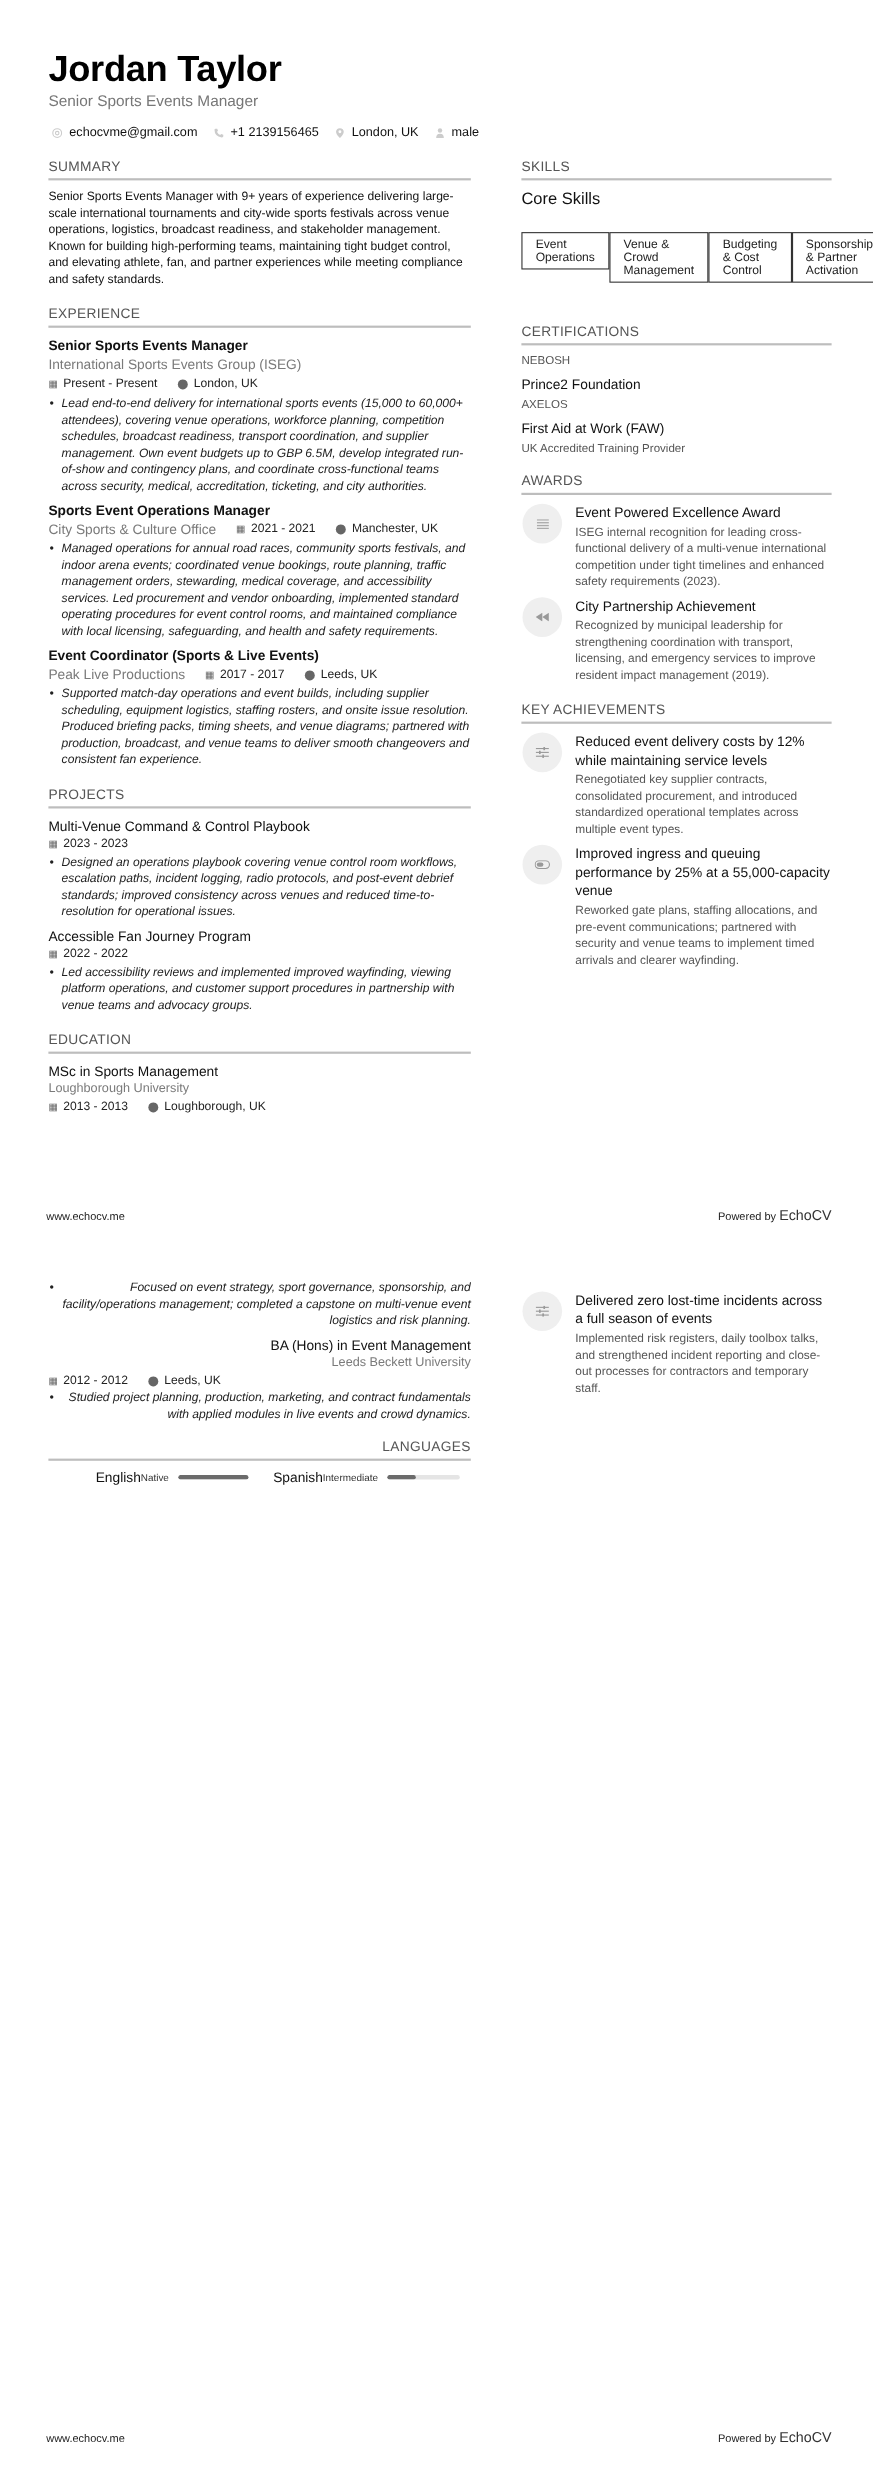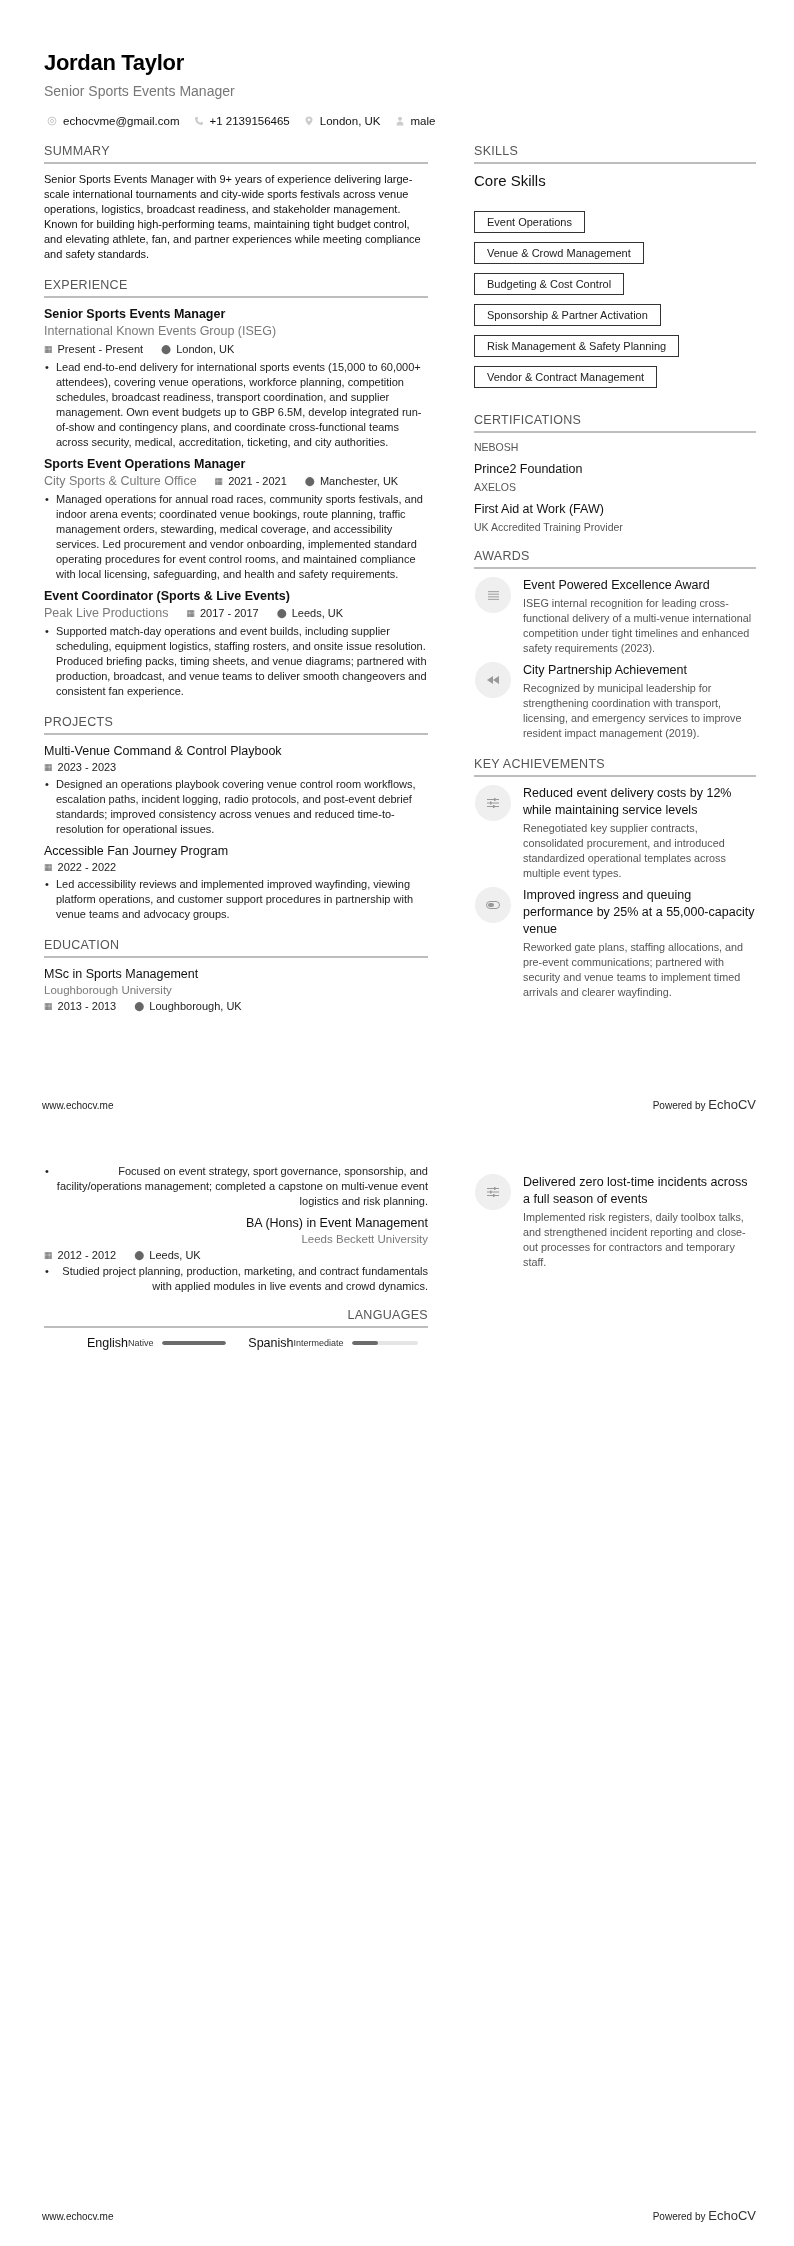--- a/index.html
+++ b/index.html
@@ -9,21 +9,21 @@
   .page { position: absolute; left: 0; width: 794px; }
   .page1 { top: 0; height: 1130px; }
   .page2 { top: 1130px; height: 1116px; }
 
   .footer { position: absolute; left: 42px; right: 38px; display: flex; justify-content: space-between; align-items: baseline; font-size: 10px; color: #222; }
   .footer .brand { font-size: 13px; color: #333; }
   .page1 .footer { top: 1097px; }
   .page2 .footer { top: 1078px; }
 
   .header { position: absolute; left: 44px; top: 44px; }
-  .name { font-size: 22px; font-weight: bold; letter-spacing: -0.3px; color: #000; line-height: 38px; }
+  .name { font-size: 33px; font-weight: bold; letter-spacing: -0.3px; color: #000; line-height: 38px; }
   .title { font-size: 14px; color: #777; margin-top: 0px; line-height: 18px; }
   .contacts { display: flex; gap: 14px; margin-top: 15px; font-size: 11.5px; color: #111; align-items: flex-end; padding-left: 3px; }
   .contact { display: flex; align-items: center; gap: 6px; }
   .cicon { width: 10px; height: 10px; display: inline-flex; align-items: center; justify-content: center; color: #c8c8c8; }
 
   .col-left { position: absolute; left: 44px; width: 384px; }
   .col-right { position: absolute; left: 474px; width: 282px; }
 
   .sec-title { font-size: 12.5px; color: #555; letter-spacing: 0.3px; padding-bottom: 3px; border-bottom: 2px solid #bdbdbd; margin-bottom: 8px; line-height: 15px; }
   .section { margin-bottom: 16px; }
@@ -31,27 +31,27 @@
   .summary-text { font-size: 11px; line-height: 15px; color: #111; }
 
   .entry { margin-bottom: 6px; }
   .e-title { font-size: 12.5px; font-weight: bold; color: #111; line-height: 17px; }
   .e-title.regular { font-weight: normal; }
   .e-org { font-size: 12.5px; color: #7a7a7a; line-height: 17px; }
   .e-meta { display: flex; gap: 18px; font-size: 11px; color: #222; align-items: center; line-height: 15px; margin: 2px 0 3px; }
   .e-row { display: flex; align-items: center; gap: 18px; }
   .meta-item { display: inline-flex; align-items: center; gap: 5px; }
   .micon { font-size: 9px; color: #666; }
-  .bullets { list-style: none; }
+  .bullets { list-style: none; font-style: italic; }
   .bullets li { position: relative; padding-left: 12px; font-size: 11px; line-height: 15px; color: #222; }
   .bullets li::before { content: "•"; position: absolute; left: 1px; top: 0; color: #222; }
 
   .skills-sub { font-size: 15px; color: #111; margin: 2px 0 6px; }
   .skill-tag { display: inline-block; border: 1px solid #333; padding: 4px 12px; font-size: 11px; color: #222; margin-bottom: 9px; }
-  .skill-wrap { display: flex; flex-direction: column; align-items: flex-start; margin-top: 22px; }
+  .skill-wrap { display: flex; flex-direction: row; align-items: flex-start; margin-top: 22px; }
 
   .cert { margin-bottom: 8px; }
   .cert-name { font-size: 12.5px; color: #111; line-height: 17px; }
   .cert-issuer { font-size: 10.5px; color: #555; margin-top: 3px; }
 
   .award { display: flex; gap: 12px; margin-bottom: 6px; }
   .aicon { width: 36px; height: 36px; border-radius: 50%; background: #efefef; flex: none; display: flex; align-items: center; justify-content: center; color: #999; font-size: 11px; margin-left: 1px; }
   .abody { flex: 1; }
   .a-title { font-size: 12.5px; color: #111; line-height: 17px; margin-bottom: 2px; }
   .a-desc { font-size: 10.8px; color: #555; line-height: 15px; }
@@ -114,21 +114,21 @@
     <div class="section">
       <div class="sec-title">SUMMARY</div>
       <div class="summary-text">Senior Sports Events Manager with 9+ years of experience delivering large-scale international tournaments and city-wide sports festivals across venue operations, logistics, broadcast readiness, and stakeholder management. Known for building high-performing teams, maintaining tight budget control, and elevating athlete, fan, and partner experiences while meeting compliance and safety standards.</div>
     </div>
 
     <div class="section">
       <div class="sec-title">EXPERIENCE</div>
 
       <div class="entry">
         <div class="e-title">Senior Sports Events Manager</div>
-        <div class="e-org">International Known Events Group (ISEG)</div>
+        <div class="e-org">International Sports Events Group (ISEG)</div>
         <div class="e-meta">
           <span class="meta-item">
               <span class="micon">▦</span>
               <span>Present - Present</span>
             </span>
           <span class="meta-item">
               <span class="micon">⬤</span>
               <span>London, UK</span>
             </span>
         </div>

